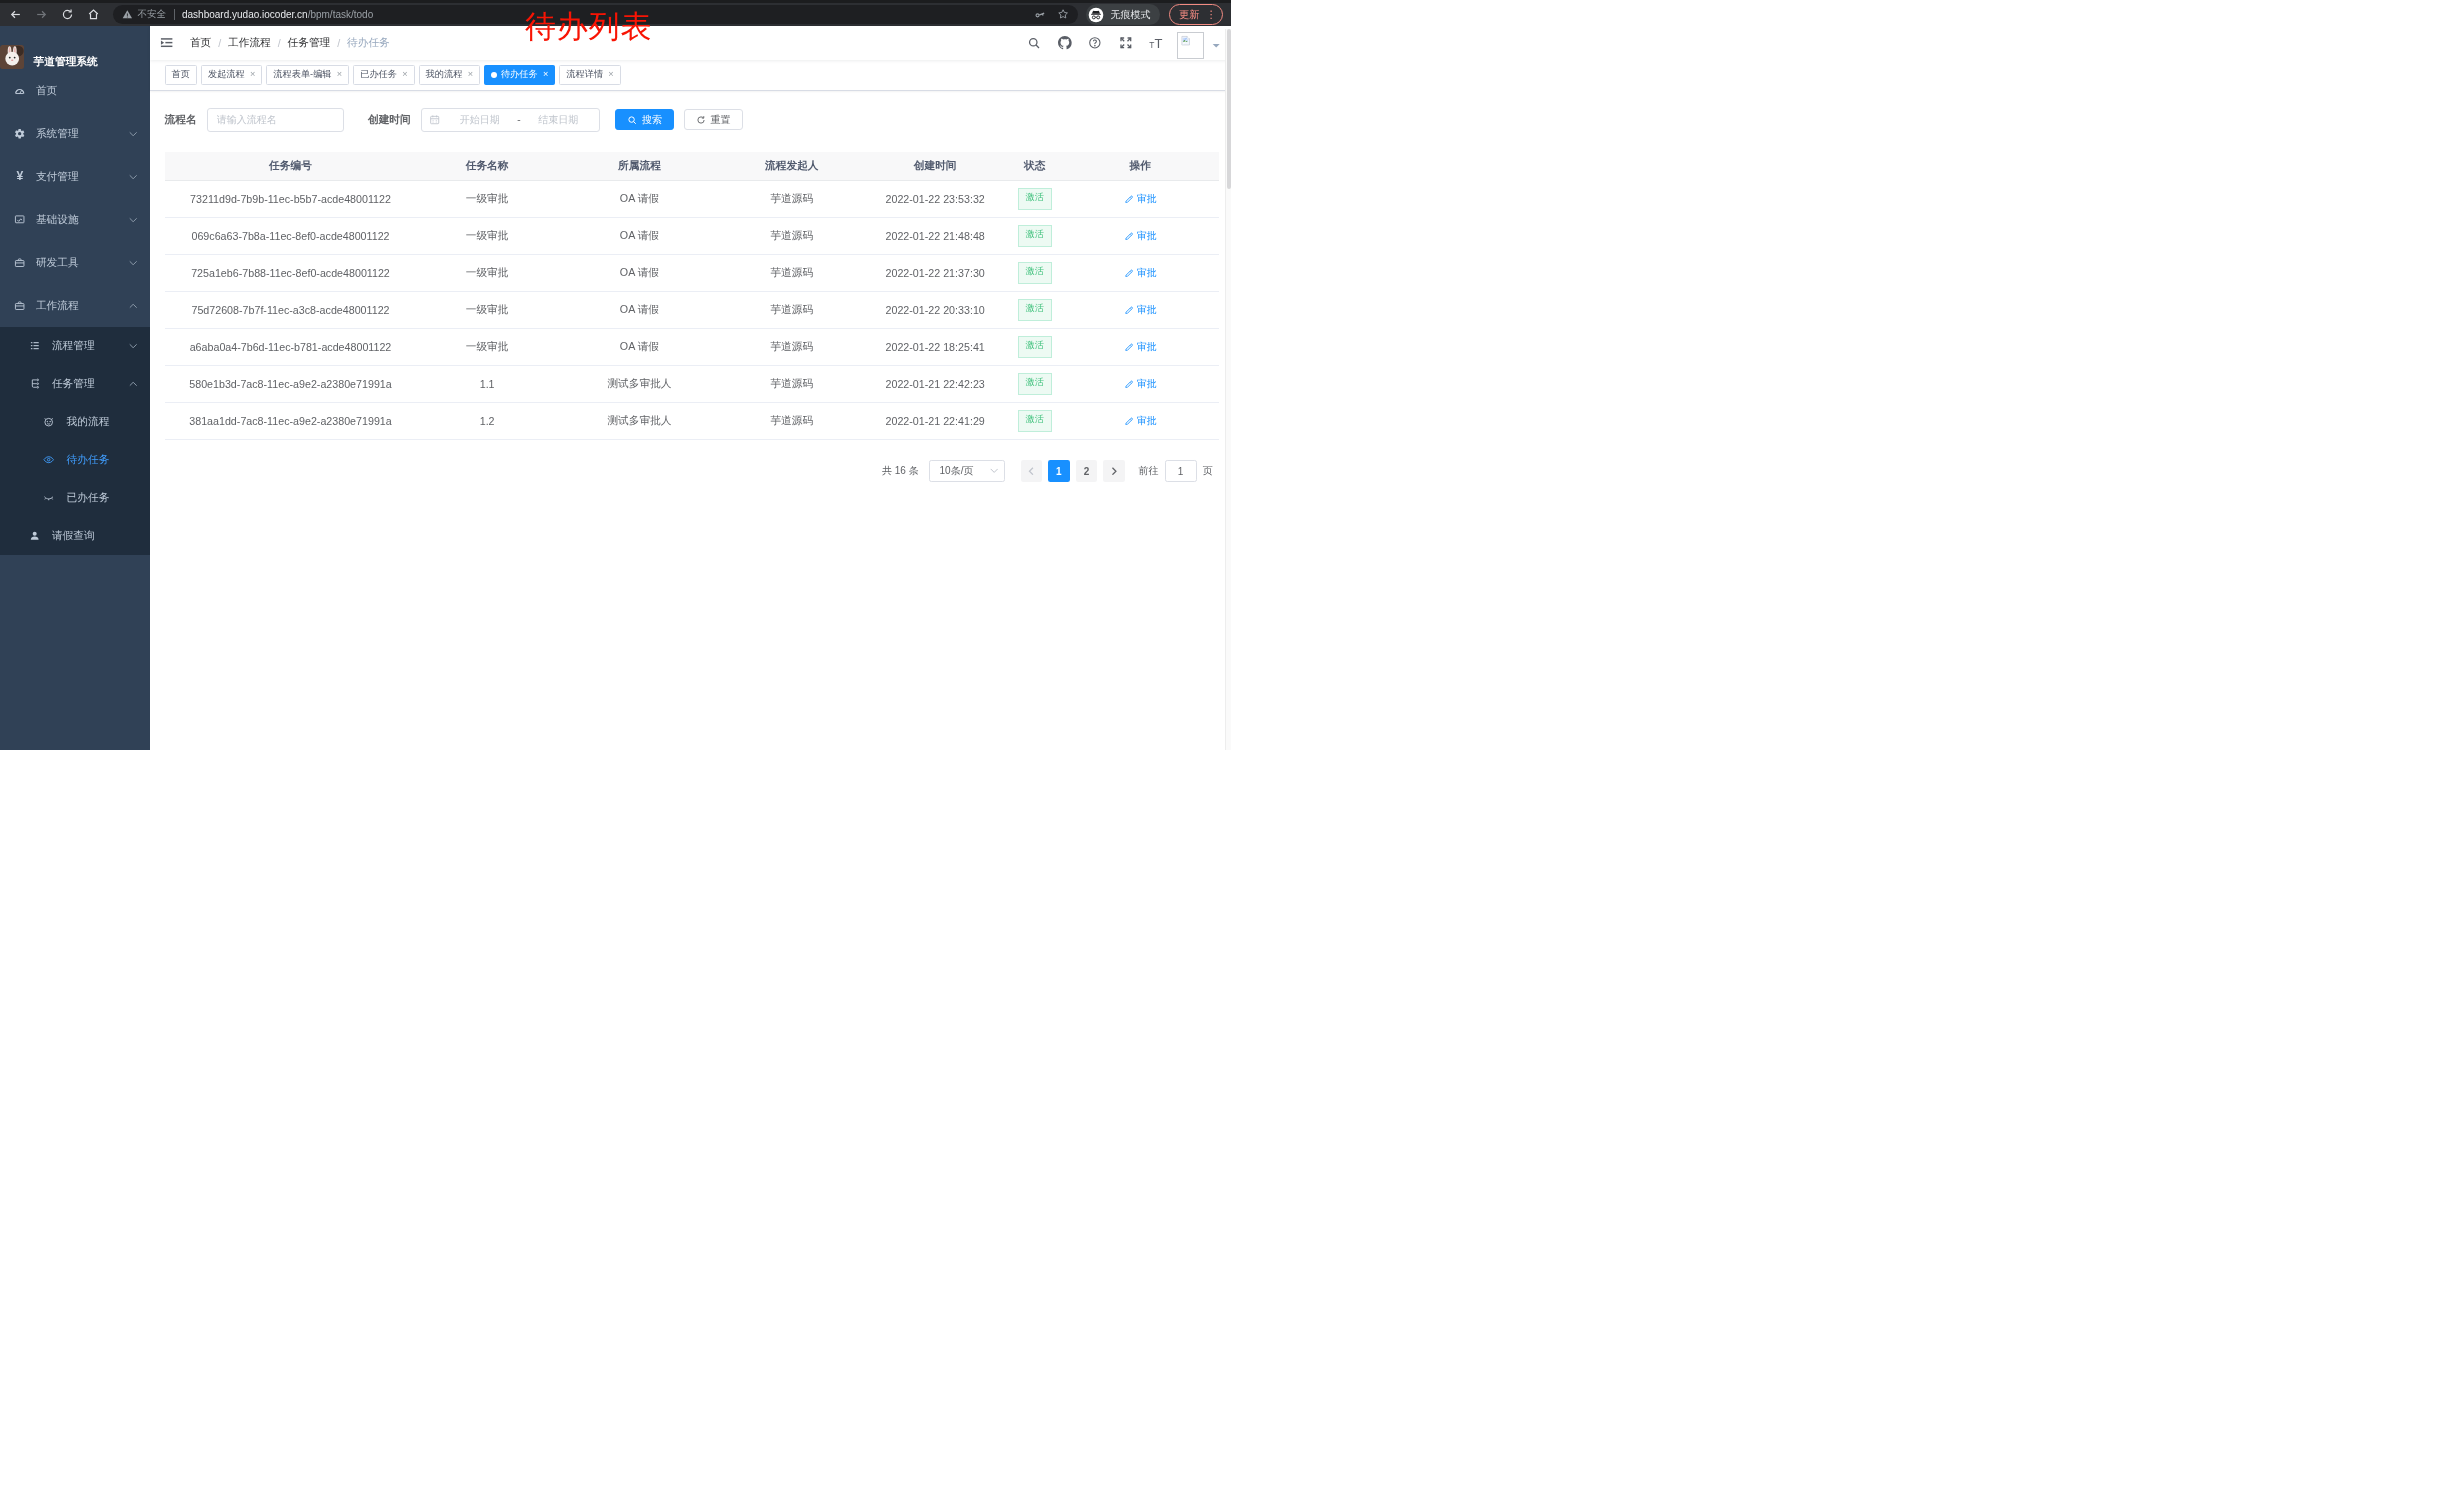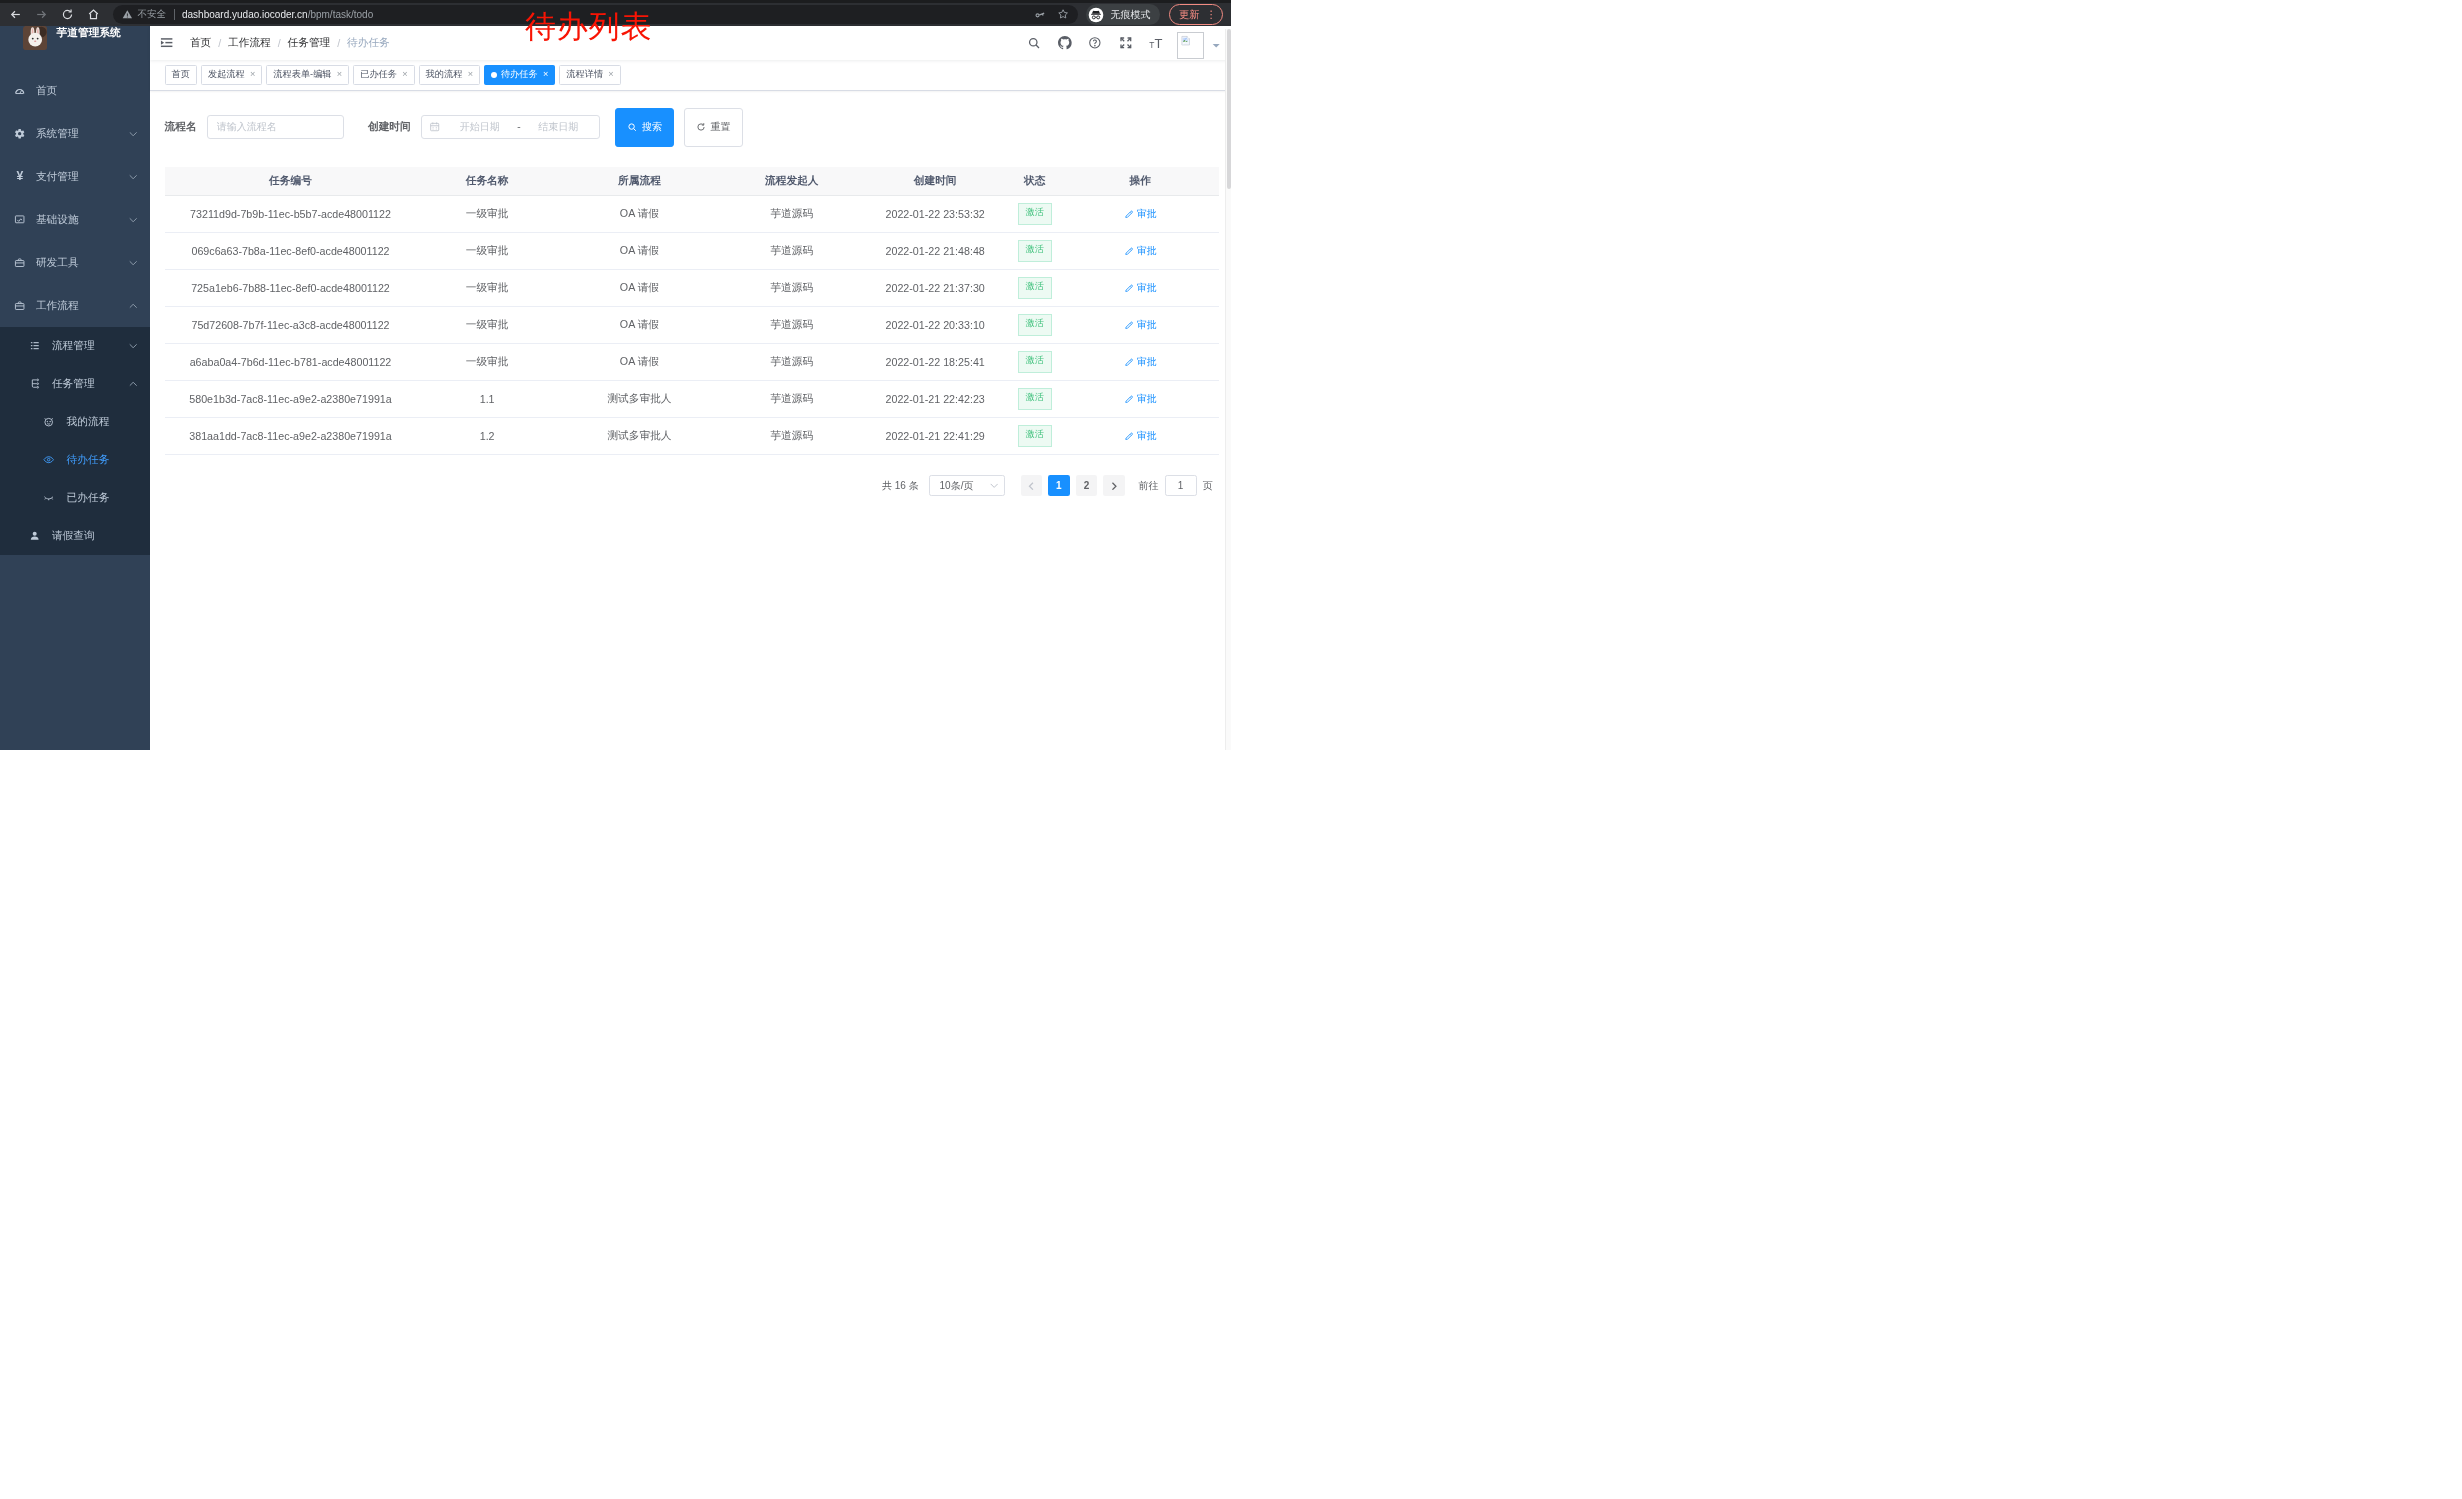--- a/index.html
+++ b/index.html
@@ -29,21 +29,21 @@
   .update-pill { height:20.6px; border:1.1px solid #f28b82; border-radius:10.7px; display:flex; align-items:center; padding:0 6.1px 0 9.2px; color:#f28b82; flex:0 0 auto; }
   .update-label { font-size:10.3px; margin-right:6.1px; white-space:nowrap; }
   .menu-dots { font-size:10.7px; letter-spacing:0; line-height:1; }
 
   
   .annotation { position:absolute; left:525px; top:6.1px; z-index:50; font-size:31px; font-weight:500; color:#f81404; letter-spacing:0.8px; }
 
   
   .app { display:flex; height:724px; }
   .sidebar { width:150px; background:#304156; flex:0 0 auto; overflow:hidden; }
-  .logo-row { height:43px; display:flex; align-items:flex-start; padding-left:23px; }
+  .logo-row { height:43px; display:flex; align-items:flex-end; }
   .logo-img { width:24.4px; height:24.4px; border-radius:2.3px; overflow:hidden; flex:0 0 auto; }
   .logo-img svg { width:24.4px; height:24.4px; display:block; }
   .logo-title { color:#fff; font-size:10.7px; font-weight:bold; margin-left:9.2px; white-space:nowrap; }
   .menu-item { display:flex; align-items:center; color:#bfcbd9; font-size:10.7px; cursor:pointer; position:relative; }
   .menu-item.lvl1 { height:43px; padding-left:13.7px; }
   .menu-item.lvl2 { height:38px; padding-left:29px; }
   .menu-item.lvl3 { height:38px; padding-left:43px; }
   .menu-item.dark { background:#1f2d3d; }
   .menu-item.active { color:#409eff; }
   .mi-icon { width:12.2px; height:12.2px; display:flex; align-items:center; justify-content:center; flex:0 0 auto; }
@@ -89,21 +89,21 @@
   .filter-row { display:flex; align-items:center; margin-bottom:20px; }
   .form-label { font-size:10.7px; font-weight:bold; color:#606266; margin-right:10px; white-space:nowrap; }
   .text-input { width:137px; height:24.4px; border:0.8px solid #dcdfe6; border-radius:3.1px; padding:0 9.2px; font-size:10px; color:#606266; font-family:inherit; outline:none; }
   .text-input::placeholder { color:#bfc4cc; }
   .gap-lg { width:24.4px; }
   .date-range { width:179px; height:24.4px; border:0.8px solid #dcdfe6; border-radius:3.1px; display:flex; align-items:center; padding:0 7.6px;font-family:Liberation Serif, serif; }
   .date-range .cal-icon { color:#c0c4cc; display:flex; margin-right:6.1px; }
   .date-range .cal-icon svg { width:11.4px; height:11.4px; }
   .date-ph { font-size:10px; color:#bfc4cc; flex:1; text-align:center; white-space:nowrap; }
   .date-sep { font-size:10px; color:#606266; padding:0 4.6px; }
-  .btn { height:39px; border-radius:3.1px; font-size:10px; display:inline-flex; align-items:center; padding:0 11.4px; cursor:pointer; white-space:nowrap; border:0.8px solid transparent; font-family:inherit; }
+  .btn { height:21px; border-radius:3.1px; font-size:10px; display:inline-flex; align-items:center; padding:0 11.4px; cursor:pointer; white-space:nowrap; border:0.8px solid transparent; font-family:inherit; }
   .btn svg { width:10px; height:10px; margin-right:4.6px; }
   .btn-primary { background:#1890ff; border-color:#1890ff; color:#fff; margin-left:15.3px; }
   .btn-plain { background:#fff; border-color:#dcdfe6; color:#606266; margin-left:9.2px; }
 
   table.grid { width:100%; border-collapse:collapse; table-layout:fixed; }
   .grid th { height:29px; background:#f8f8f9; color:#515a6e; font-size:10.7px; font-weight:bold; text-align:center; border-bottom:0.8px solid #e8eaec; }
   .grid td { height:37px; color:#606266; font-size:10.7px; text-align:center; border-bottom:0.8px solid #ebeef5; overflow:hidden; white-space:nowrap; }
   .tag-success { display:inline-block; padding:0 6.9px; height:22px; line-height:17px; background:#edfaf3; border:0.8px solid #bfeeda; border-radius:0; color:#42c27e; font-size:9.2px; }
   .action-link { color:#1890ff; font-size:10px; display:inline-flex; align-items:center; cursor:pointer; text-decoration:none; }
   .action-link svg { width:10px; height:10px; margin-right:3.1px; }

